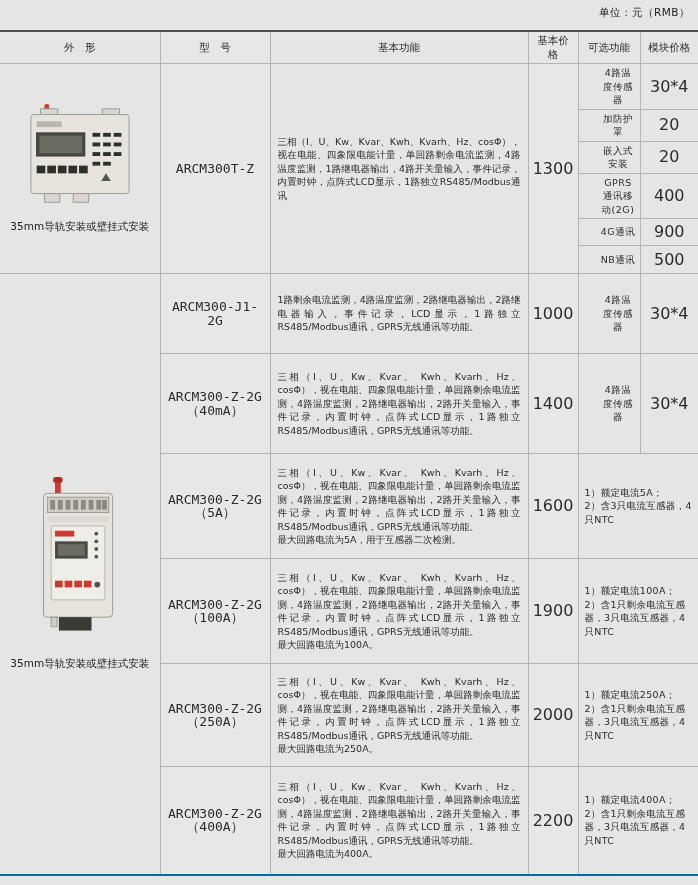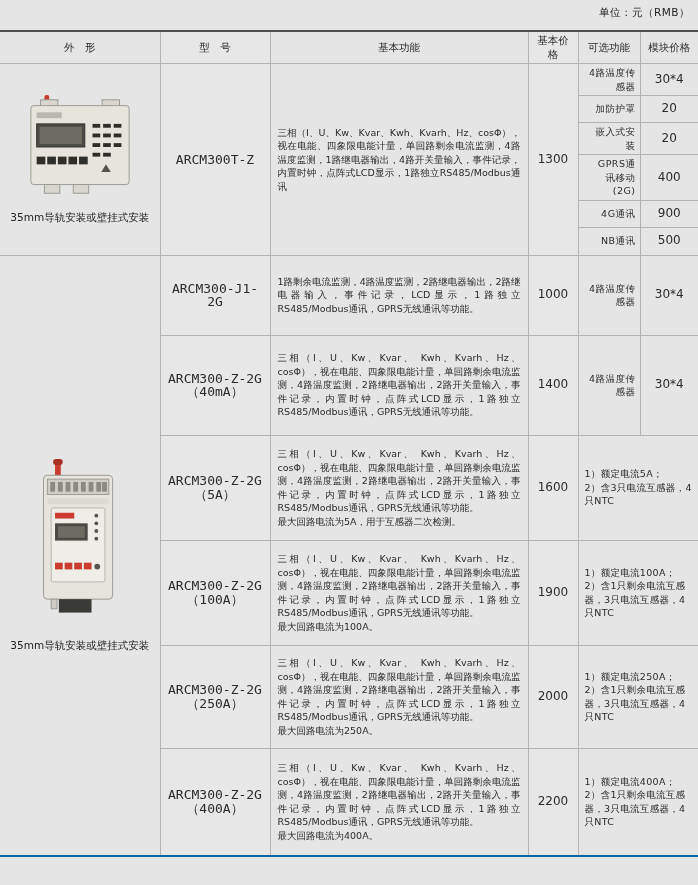--- a/index.html
+++ b/index.html
@@ -52,22 +52,22 @@
     text-align: justify;
     padding: 3px 7px;
     white-space: pre-line;
   }
   td.model {
     text-align: center;
     font-family: "DejaVu Sans Mono", "Liberation Mono", monospace;
     font-size: 13px;
     white-space: pre-line;
   }
-  td.price { text-align: center; font-size: 12px; }
-  td.opt   { text-align: right; padding-left: 10px; letter-spacing: 0.5px; }
+  td.price { text-align: center; font-size: 16px; }
+  td.opt   { text-align: center; padding-left: 22px; letter-spacing: 0.5px; }
   td.opt-merged {
     text-align: left;
     padding-left: 6px;
     white-space: pre-line;
     letter-spacing: 0.3px;
   }
   td.appearance {
     text-align: left;
     padding: 0 2px;
   }

